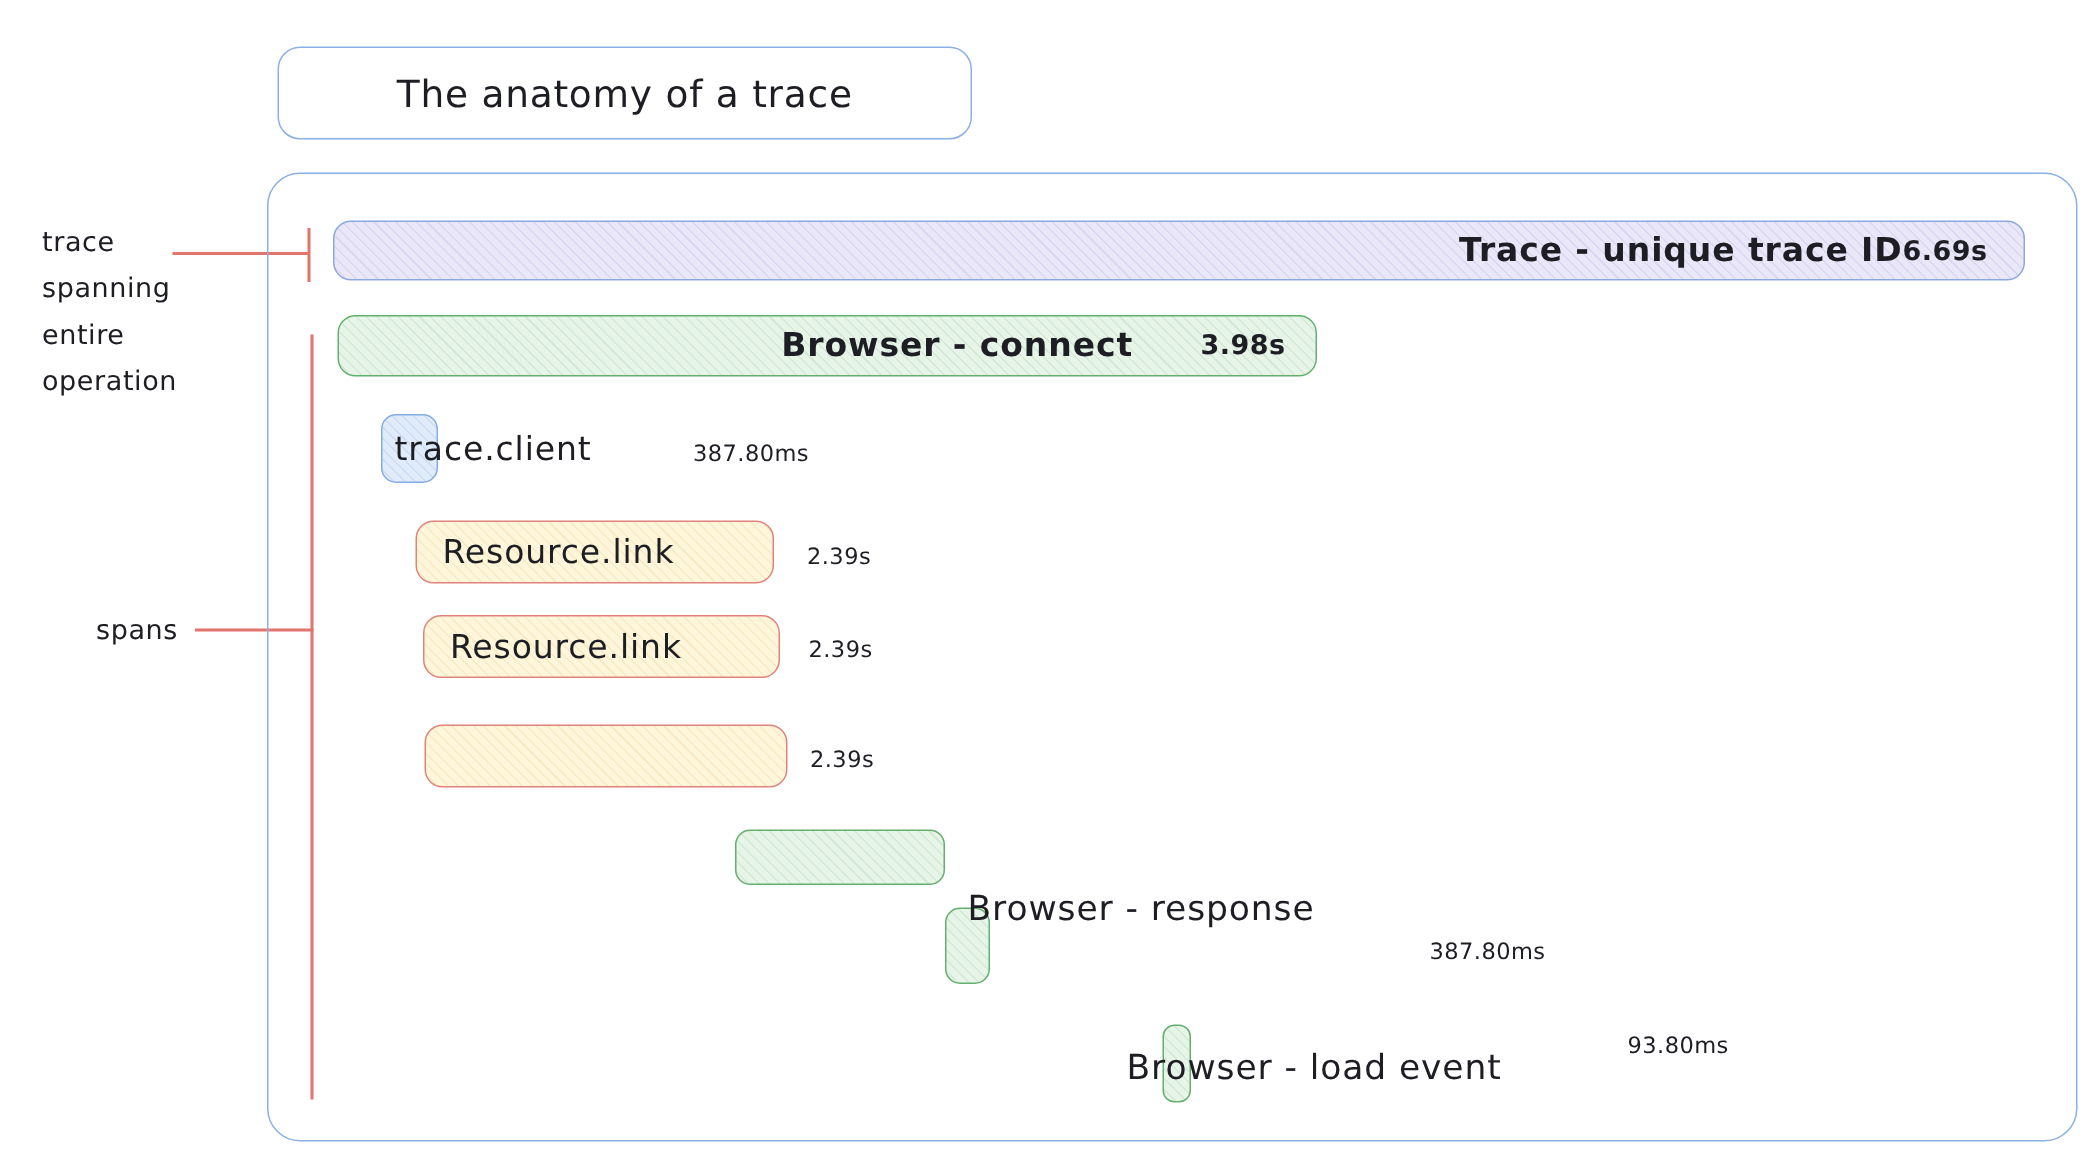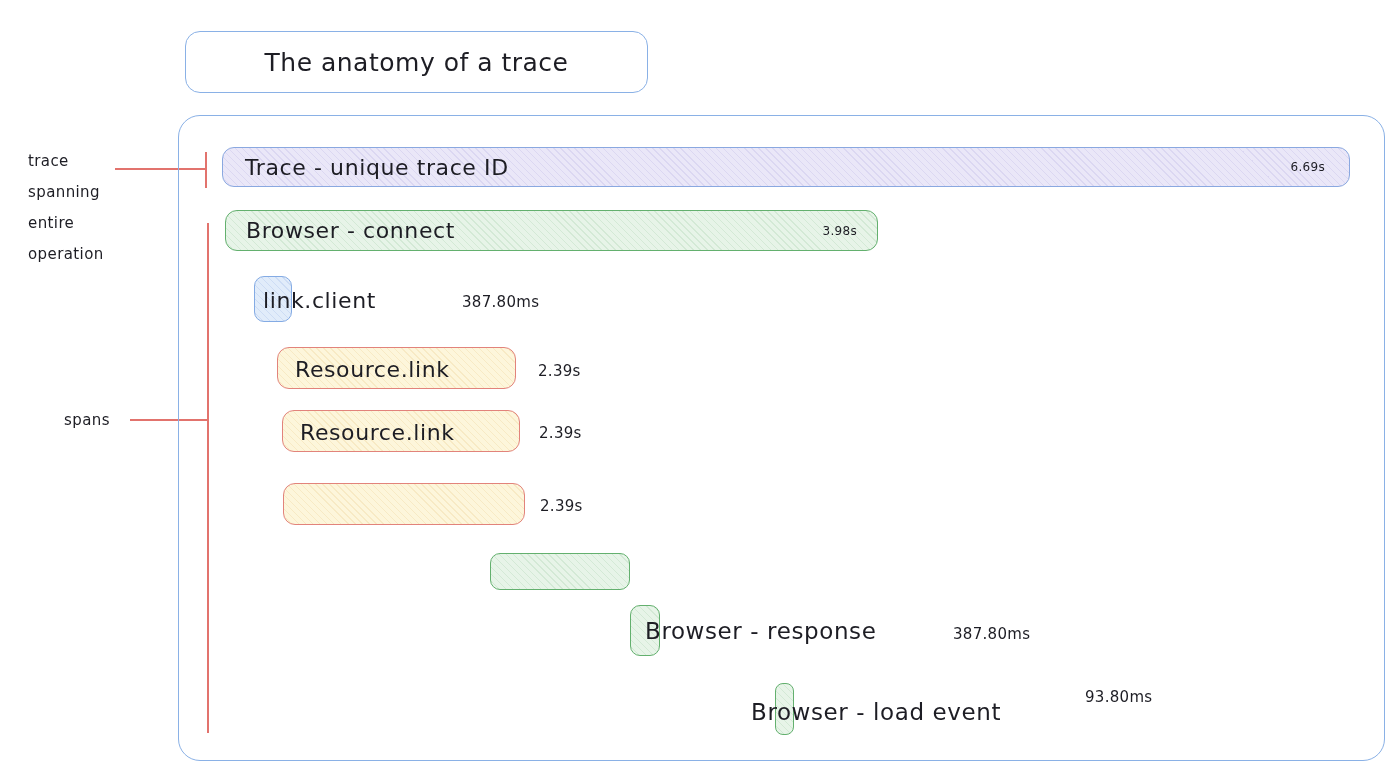--- a/index.html
+++ b/index.html
@@ -36,31 +36,32 @@
     background:#ffffff;
   }
   .container{
     position:absolute;left:178px;top:115px;width:1207px;height:646px;
     border:1.8px solid var(--outline-blue);
     border-radius:22px;
     background:transparent;
   }
   .annotation{
     position:absolute;
-    font-size:15px;line-height:31px;letter-spacing:.4px;
+    font-size:18px;line-height:31px;letter-spacing:.4px;
     white-space:pre-line;
   }
   .ann-trace{left:28px;top:146px;}
   .ann-spans{left:64px;top:405px;text-align:right;}
   .redline{position:absolute;background:var(--annotation-red);}
   .bar{
     position:absolute;
     border-radius:12px;
-    display:flex;align-items:center;justify-content:space-between;
+    display:flex;align-items:center;justify-content:flex-end;
     border:1.6px solid;
+    font-weight:bold;
   }
   .box{position:absolute;border-radius:10px;border:1.6px solid;}
   .hatch-purple{
     background-color:var(--trace-fill);
     background-image:repeating-linear-gradient(45deg,rgba(120,110,200,.13) 0 1px,transparent 1px 5px);
     border-color:var(--trace-border);
   }
   .hatch-green{
     background-color:var(--green-fill);
     background-image:repeating-linear-gradient(45deg,rgba(80,160,90,.13) 0 1px,transparent 1px 5px);
@@ -71,21 +72,21 @@
     background-color:var(--yellow-fill);
     background-image:repeating-linear-gradient(45deg,rgba(215,160,60,.14) 0 1px,transparent 1px 5px);
     border-color:var(--yellow-border);
   }
   .hatch-blue{
     background-color:var(--blue-fill);
     background-image:repeating-linear-gradient(45deg,rgba(90,130,210,.15) 0 1px,transparent 1px 5px);
     border-color:var(--blue-border);
   }
   .bar-label{font-size:22px;letter-spacing:.6px;white-space:nowrap;}
-  .bar-duration{font-size:12px;letter-spacing:.3px;white-space:nowrap;}
+  .bar-duration{font-size:18px;letter-spacing:.3px;white-space:nowrap;}
   .free-label{
     position:absolute;font-size:22px;letter-spacing:.6px;white-space:nowrap;
     transform:translateY(-50%);
   }
   .free-label.lg{font-size:23px;}
   .free-duration{
     position:absolute;font-size:15px;letter-spacing:.3px;white-space:nowrap;
     transform:translateY(-50%);
   }
 </style>
@@ -115,37 +116,37 @@
     <span class="bar-label">Trace - unique trace ID</span>
     <span class="bar-duration">6.69s</span>
   </div>
 
   <div class="bar hatch-green" style="left:225px;top:210px;width:653px;height:41px;padding:0 20px">
     <span class="bar-label">Browser - connect</span>
     <span class="bar-duration">3.98s</span>
   </div>
 
   <div class="box hatch-blue" style="left:254px;top:276px;width:38px;height:46px"></div>
-  <span class="free-label" style="left:263px;top:300px">link.client</span>
+  <span class="free-label" style="left:263px;top:300px">trace.client</span>
   <span class="free-duration" style="left:462px;top:302px">387.80ms</span>
 
   <div class="box hatch-yellow" style="left:277px;top:347px;width:239px;height:42px;border-radius:12px"></div>
   <span class="free-label" style="left:295px;top:369px">Resource.link</span>
   <span class="free-duration" style="left:538px;top:371px">2.39s</span>
 
   <div class="box hatch-yellow" style="left:282px;top:410px;width:238px;height:42px;border-radius:12px"></div>
   <span class="free-label" style="left:300px;top:432px">Resource.link</span>
   <span class="free-duration" style="left:539px;top:433px">2.39s</span>
 
   <div class="box hatch-yellow" style="left:283px;top:483px;width:242px;height:42px;border-radius:12px"></div>
   <span class="free-duration" style="left:540px;top:506px">2.39s</span>
 
   <div class="box hatch-green" style="left:490px;top:553px;width:140px;height:37px"></div>
 
   <div class="box hatch-green" style="left:630px;top:605px;width:30px;height:51px"></div>
-  <span class="free-label lg" style="left:645px;top:631px">Browser - response</span>
+  <span class="free-label lg" style="left:645px;top:606px">Browser - response</span>
   <span class="free-duration" style="left:953px;top:634px">387.80ms</span>
 
   <div class="box hatch-green" style="left:775px;top:683px;width:19px;height:52px;border-radius:8px"></div>
   <span class="free-label lg" style="left:751px;top:712px">Browser - load event</span>
   <span class="free-duration" style="left:1085px;top:697px">93.80ms</span>
 
 </div>
 
 </body></html>

